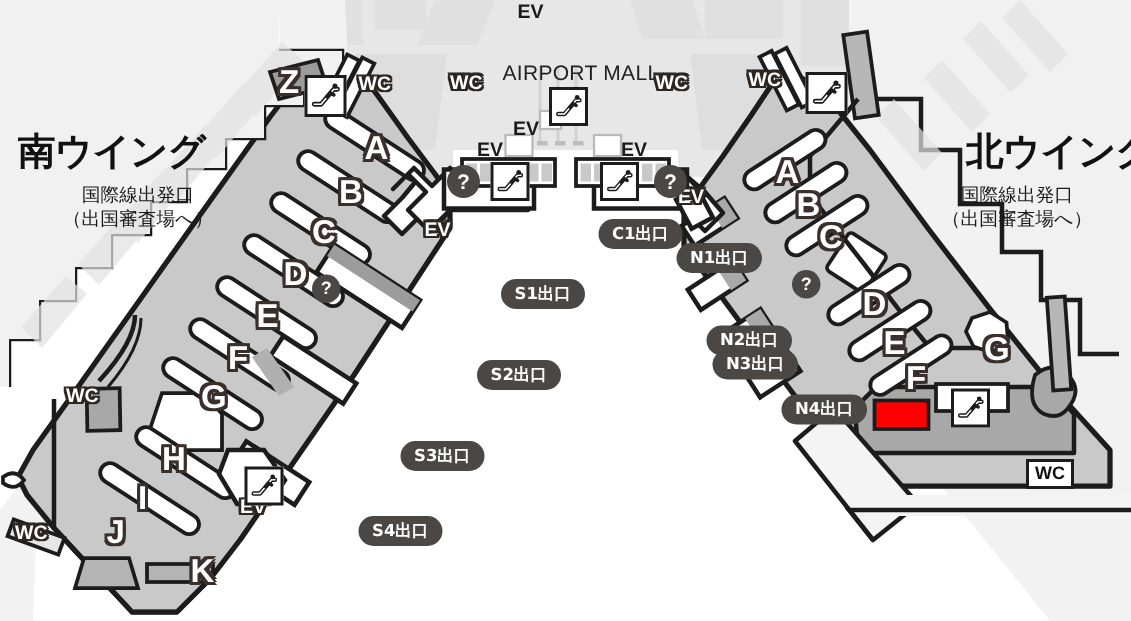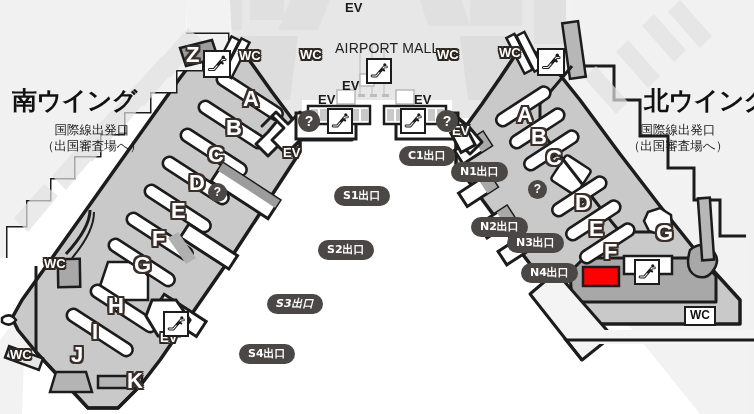--- a/index.html
+++ b/index.html
@@ -451,26 +451,26 @@
       <div class="txt gate" style="left:531px; top:124px;">B</div>
       <div class="txt gate" style="left:546px; top:145px;">C</div>
       <div class="txt gate" style="left:575px; top:190px;">D</div>
       <div class="txt gate" style="left:589px; top:216px;">E</div>
       <div class="txt gate" style="left:604px; top:239px;">F</div>
       <div class="txt gate" style="left:656px; top:220px;">G</div>
     </div>
   <div id="exit-layer">
       <div class="exit-pill" style="left:287px; top:186px;">S1出口</div>
       <div class="exit-pill" style="left:271px; top:240px;">S2出口</div>
-      <div class="exit-pill" style="left:220px; top:294px;font-style:italic;">S3出口</div>
+      <div class="exit-pill" style="left:220px; top:294px;">S3出口</div>
       <div class="exit-pill" style="left:192px; top:344px;">S4出口</div>
       <div class="exit-pill" style="left:352px; top:146px;">C1出口</div>
       <div class="exit-pill" style="left:404px; top:162px;">N1出口</div>
       <div class="exit-pill" style="left:424px; top:217px;">N2出口</div>
-      <div class="exit-pill" style="left:460px; top:233px;">N3出口</div>
+      <div class="exit-pill" style="left:428px; top:233px;">N3出口</div>
       <div class="exit-pill" style="left:474px; top:263px;">N4出口</div>
     </div>
   <div id="wc-layer">
       <div class="txt wc-label" style="left:239px; top:48px;">WC</div>
       <div class="txt wc-label" style="left:300px; top:47px;">WC</div>
       <div class="txt wc-label" style="left:437px; top:47px;">WC</div>
       <div class="txt wc-label" style="left:499px; top:45px;">WC</div>
       <div class="txt wc-label" style="left:44px; top:256px;">WC</div>
       <div class="txt wc-label" style="left:10px; top:347px;">WC</div>
       <div class="txt wc-box" style="left:684px; top:306px;">WC</div>

